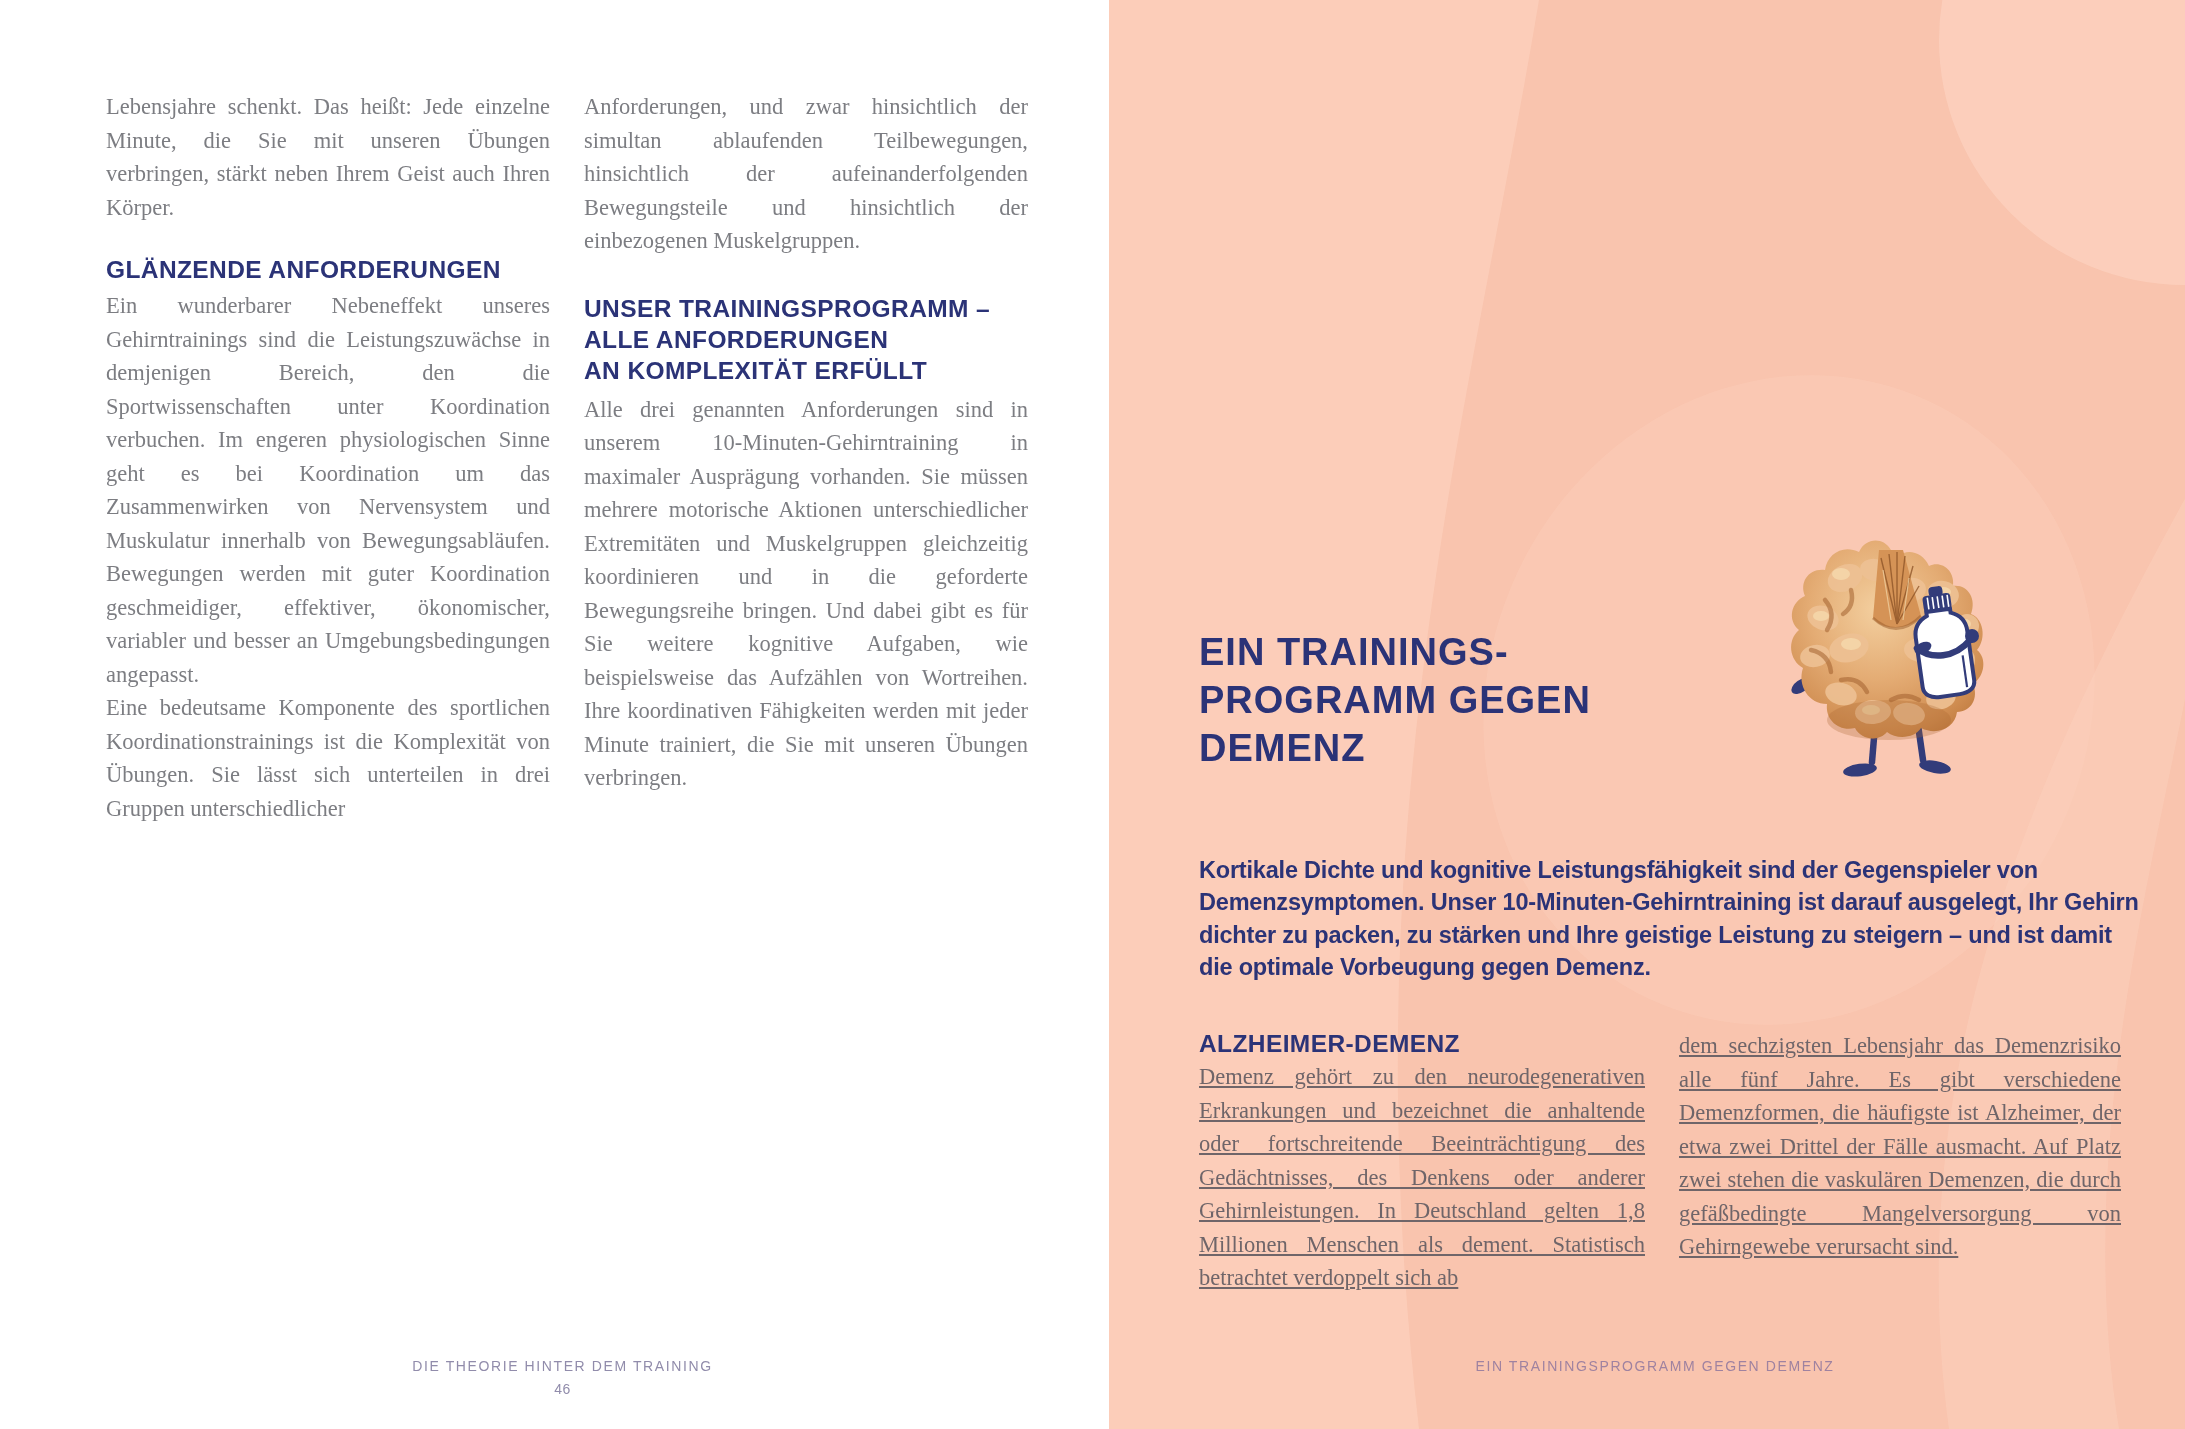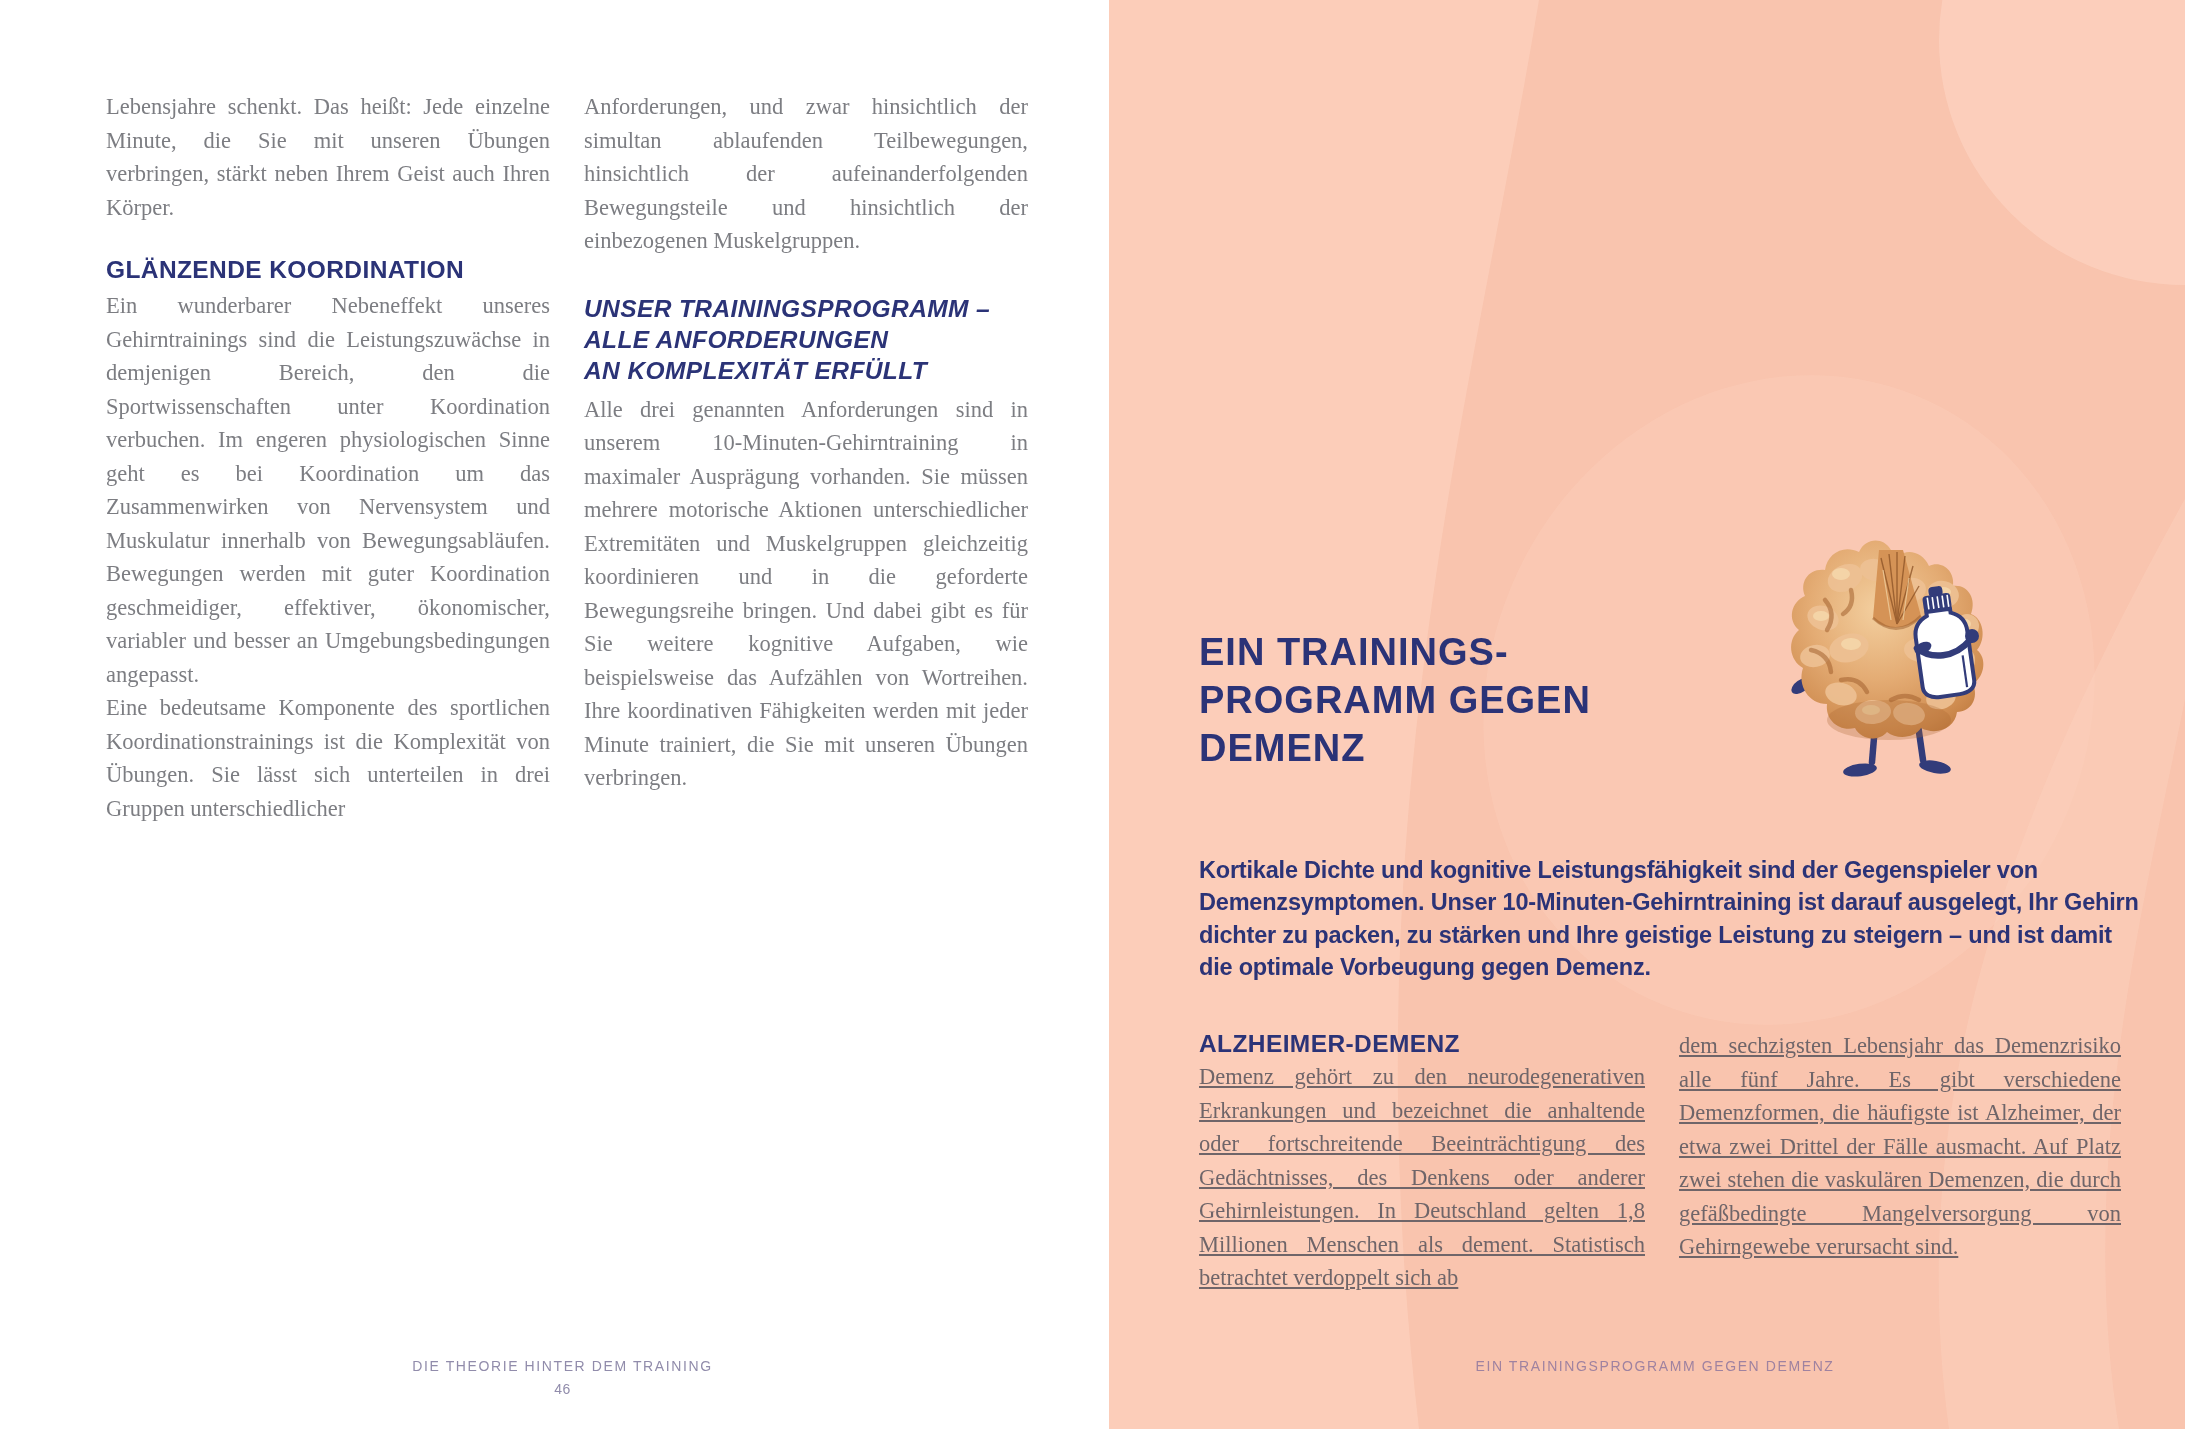--- a/index.html
+++ b/index.html
@@ -32,21 +32,21 @@
   .h-sans {
     font-family: "Liberation Sans", sans-serif;
     font-weight: 700;
     color: #2b3377;
     font-size: 24.5px;
     line-height: 30px;
     letter-spacing: 0.4px;
     margin: 0;
   }
   .col1-heading { margin: 31px 0 4px 0; }
-  .h-block { margin: 35px 0 7px 0; font-style: italic; }
+  .h-block { margin: 35px 0 7px 0; }
   .h-block .h-line { font-family: "Liberation Sans", sans-serif; font-weight: 700;
     color: #2b3377; font-size: 24.5px; line-height: 31px; letter-spacing: 0.4px; }
 
   .title {
     position: absolute; left: 90px; top: 628px;
     font-family: "Liberation Sans", sans-serif;
     font-weight: 700; color: #2b3377;
     font-size: 38px; line-height: 48px; letter-spacing: 1px;
   }
   .intro {
@@ -73,21 +73,21 @@
 </style>
 </head>
 <body>
 
 <div id="spread">
 
   <section class="page left">
 
     <div class="col" style="left:90px; top:90px; width:444px;">
       <p class="body">Lebensjahre schenkt. Das heißt: Jede einzelne Minute, die Sie mit unseren Übungen verbringen, stärkt neben Ihrem Geist auch Ihren Körper.</p>
-      <h3 class="h-sans col1-heading">GLÄNZENDE KOORDINATION</h3>
+      <h3 class="h-sans col1-heading">GLÄNZENDE ANFORDERUNGEN</h3>
       <p class="body">Ein wunderbarer Nebeneffekt unseres Gehirntrainings sind die Leistungszuwächse in demjenigen Bereich, den die Sportwissenschaften unter Koordination verbuchen. Im engeren physiologischen Sinne geht es bei Koordination um das Zusammenwirken von Nervensystem und Muskulatur innerhalb von Bewegungsabläufen. Bewegungen werden mit guter Koordination geschmeidiger, effektiver, ökonomischer, variabler und besser an Umgebungsbedingungen angepasst.</p>
       <p class="body">Eine bedeutsame Komponente des sportlichen Koordinationstrainings ist die Komplexität von Übungen. Sie lässt sich unterteilen in drei Gruppen unterschiedlicher</p>
     </div>
 
     <div class="col" style="left:568px; top:90px; width:444px;">
       <p class="body">Anforderungen, und zwar hinsichtlich der simultan ablaufenden Teilbewegungen, hinsichtlich der aufeinanderfolgenden Bewegungsteile und hinsichtlich der einbezogenen Muskelgruppen.</p>
       <div class="h-block">
         <div class="h-line">UNSER TRAININGSPROGRAMM –</div>
         <div class="h-line">ALLE ANFORDERUNGEN</div>
         <div class="h-line">AN KOMPLEXITÄT ERFÜLLT</div>

